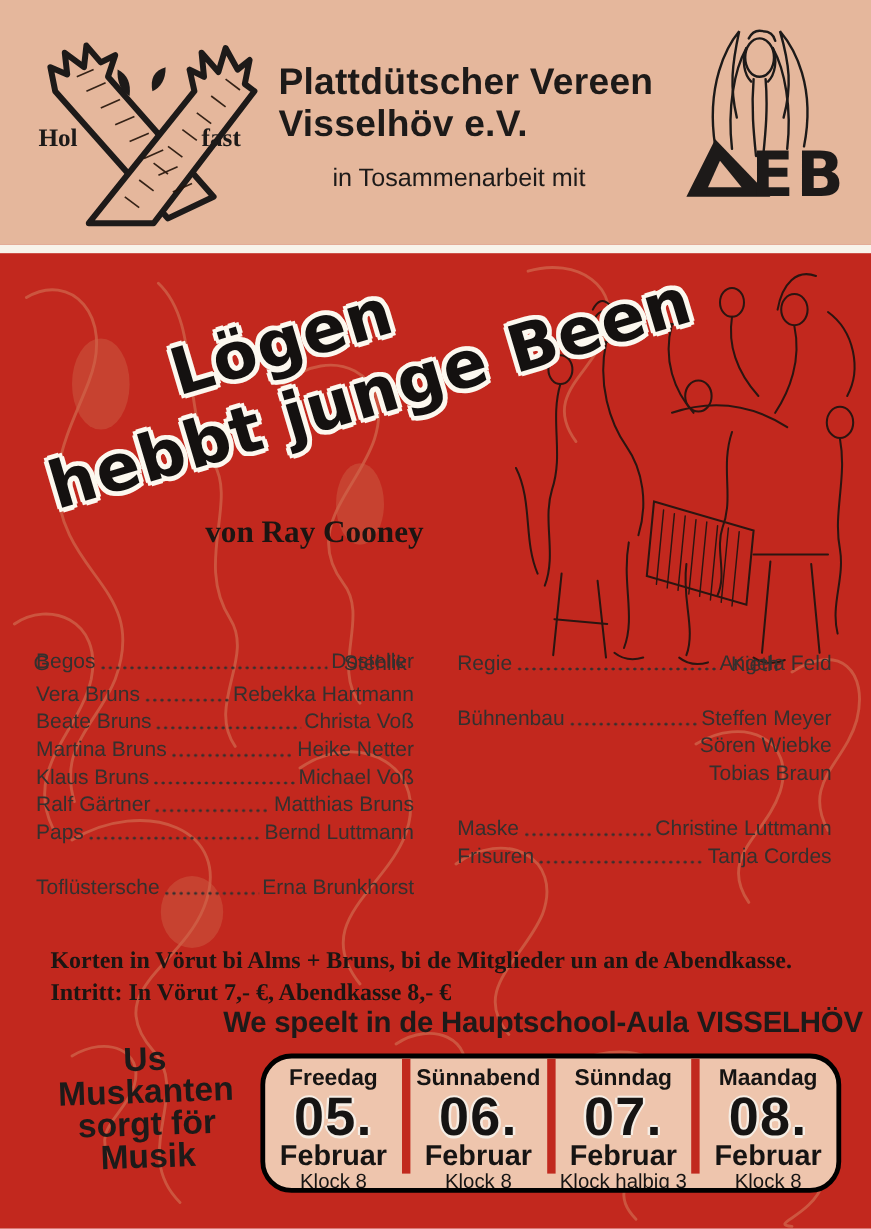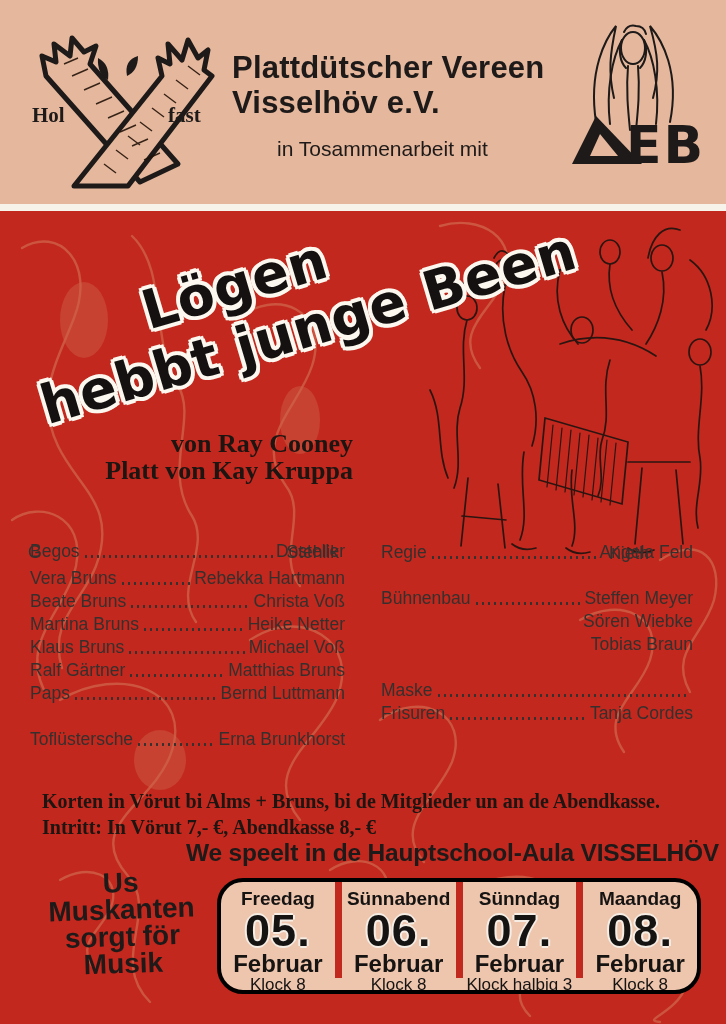--- a/index.html
+++ b/index.html
@@ -205,21 +205,20 @@
 
   <div class="divider"></div>
 
   <div class="title-rot">
     <div class="l1">Lögen</div>
     <div class="l2">hebbt junge Been</div>
   </div>
 
   <div class="credits">
     <div>von Ray Cooney</div>
-    <div>Platt von Kay Kruppa</div>
   </div>
 
   <div class="col cast-col">
     <div class="crow gap-b4">
       <span class="role">Begos</span>
       <span class="leader"></span>
       <span class="actor">Dosteller</span>
       <span class="ov ov-g">G</span>
       <span class="ov ov-stehlik">Stehlik</span>
     </div>
@@ -276,20 +275,21 @@
       <span class="role"></span>
         <span class="actor">Sören Wiebke</span>
     </div>
     <div class="crow">
       <span class="role"></span>
         <span class="actor">Tobias Braun</span>
     </div>
     <div class="crow gap-t23">
       <span class="role">Maske</span>
         <span class="leader"></span>
+        <span class="actor">Christine Luttmann</span>
     </div>
     <div class="crow">
       <span class="role">Frisuren</span>
         <span class="leader"></span>
         <span class="actor">Tanja Cordes</span>
     </div>
   </div>
 
   <div class="tickets">
     <div>Korten in Vörut bi Alms + Bruns, bi de Mitglieder un an de Abendkasse.</div>

